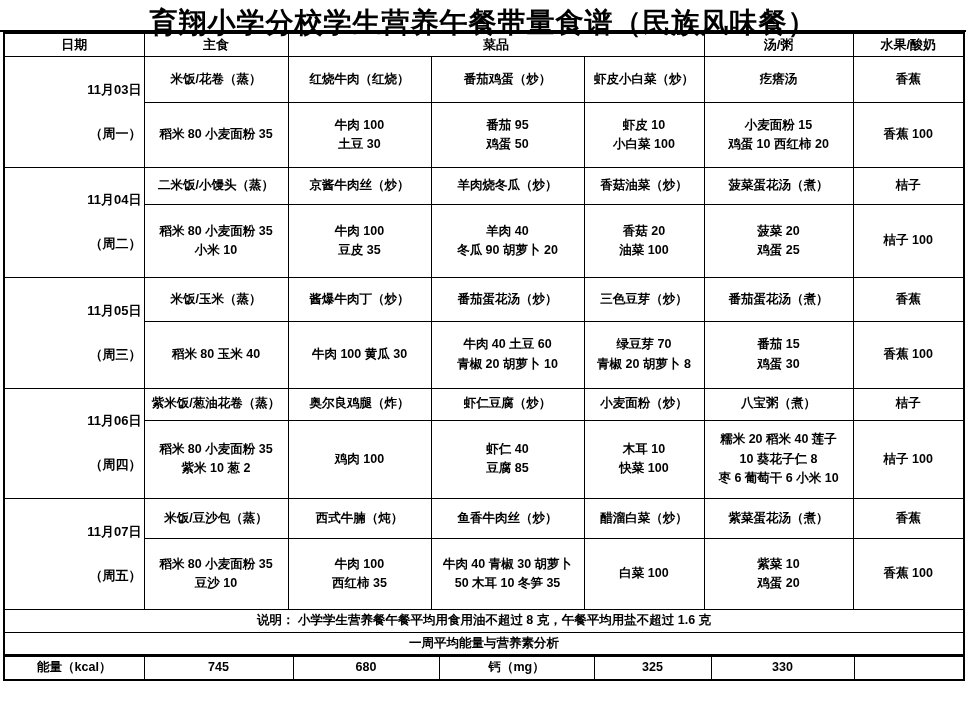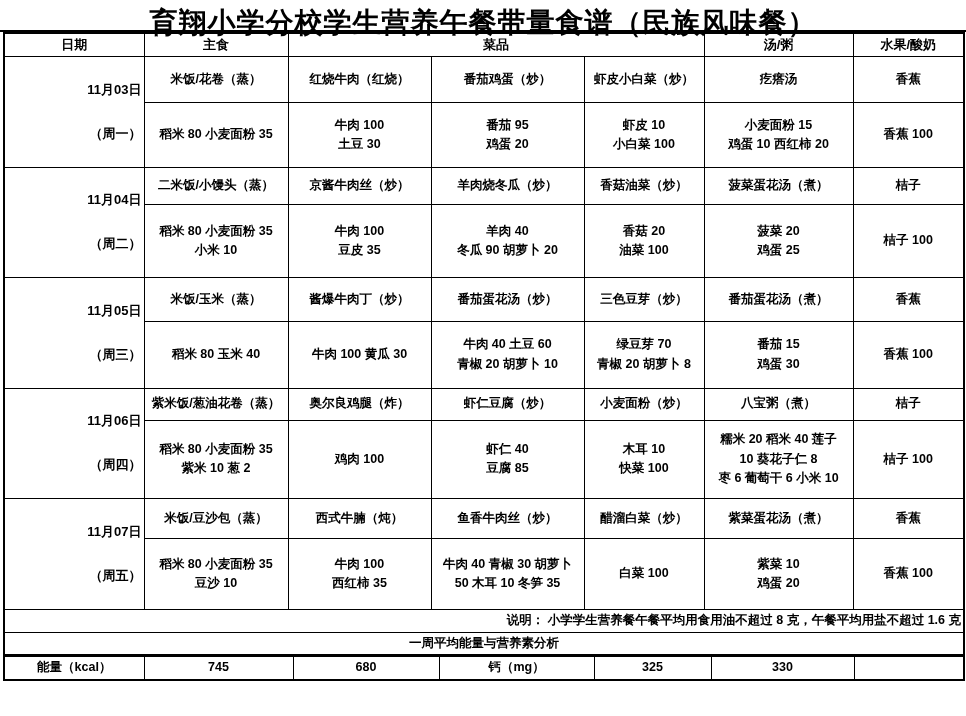--- a/index.html
+++ b/index.html
@@ -18,21 +18,21 @@
   .i-time { left: 366px; }
   .i-price{ left: 488px; }
   .i-age  { left: 763px; }
 
   table { border-collapse: collapse; table-layout: fixed; margin-left: 3px; width: 960px; }
   table, td, th { border: 1px solid #000; }
   table { border-width: 2px; }
   td { text-align: center; vertical-align: middle; font-size: 12.5px; font-weight: 700;
        white-space: pre-line; line-height: 1.55; padding: 1px 2px; overflow: hidden; }
   .hdr td { font-size: 13px; }
-  .note-cell { text-align: right; }
+  .note-cell { text-align: center; }
   .date-cell div { line-height: 1.9; font-size: 13px; text-align: right; }
 </style>
 </head>
 <body>
 
 <div class="page">
 
   <div class="title">育翔小学分校学生营养午餐带量食谱（民族风味餐）</div>
   <div class="title-rule"></div>
 
@@ -66,21 +66,21 @@
       <td>番茄鸡蛋（炒）</td>
       <td>虾皮小白菜（炒）</td>
       <td>疙瘩汤</td>
       <td>香蕉</td>
     </tr>
     <tr style="height:42px">
       <td>稻米 80 小麦面粉 35</td>
       <td>牛肉 100
 土豆 30</td>
       <td>番茄 95
-鸡蛋 20</td>
+鸡蛋 50</td>
       <td>虾皮 10
 小白菜 100</td>
       <td>小麦面粉 15
 鸡蛋 10 西红柿 20</td>
       <td>香蕉 100</td>
     </tr>
 
     <tr style="height:23px">
       <td rowspan="2" class="date-cell">
         <div>11月04日</div>

